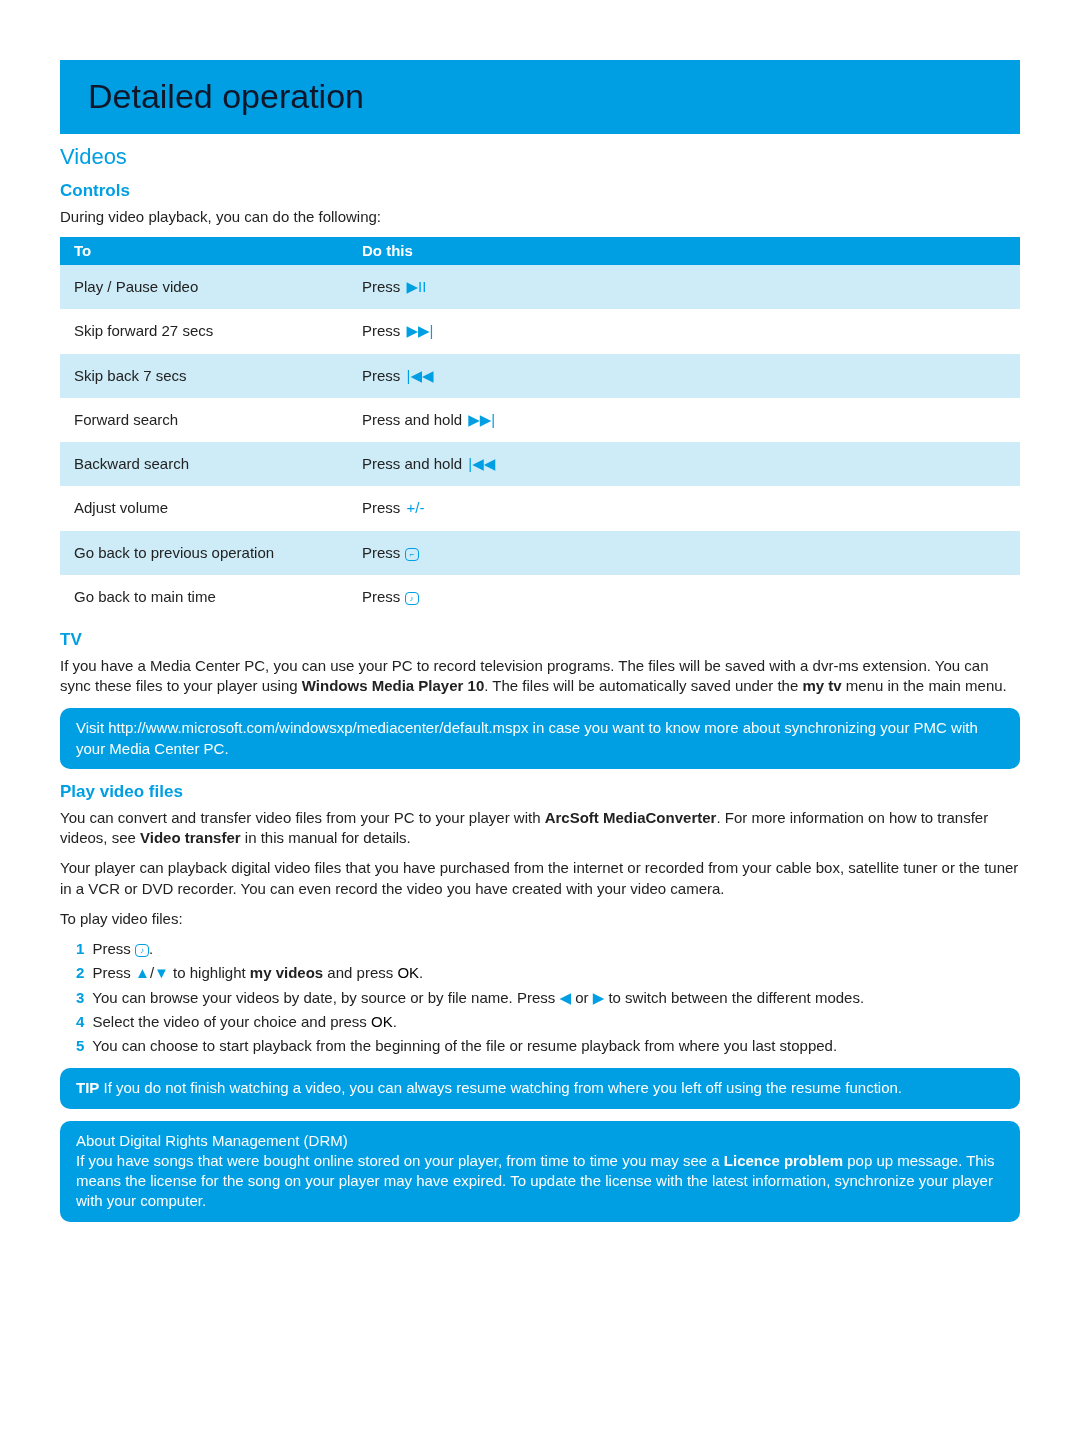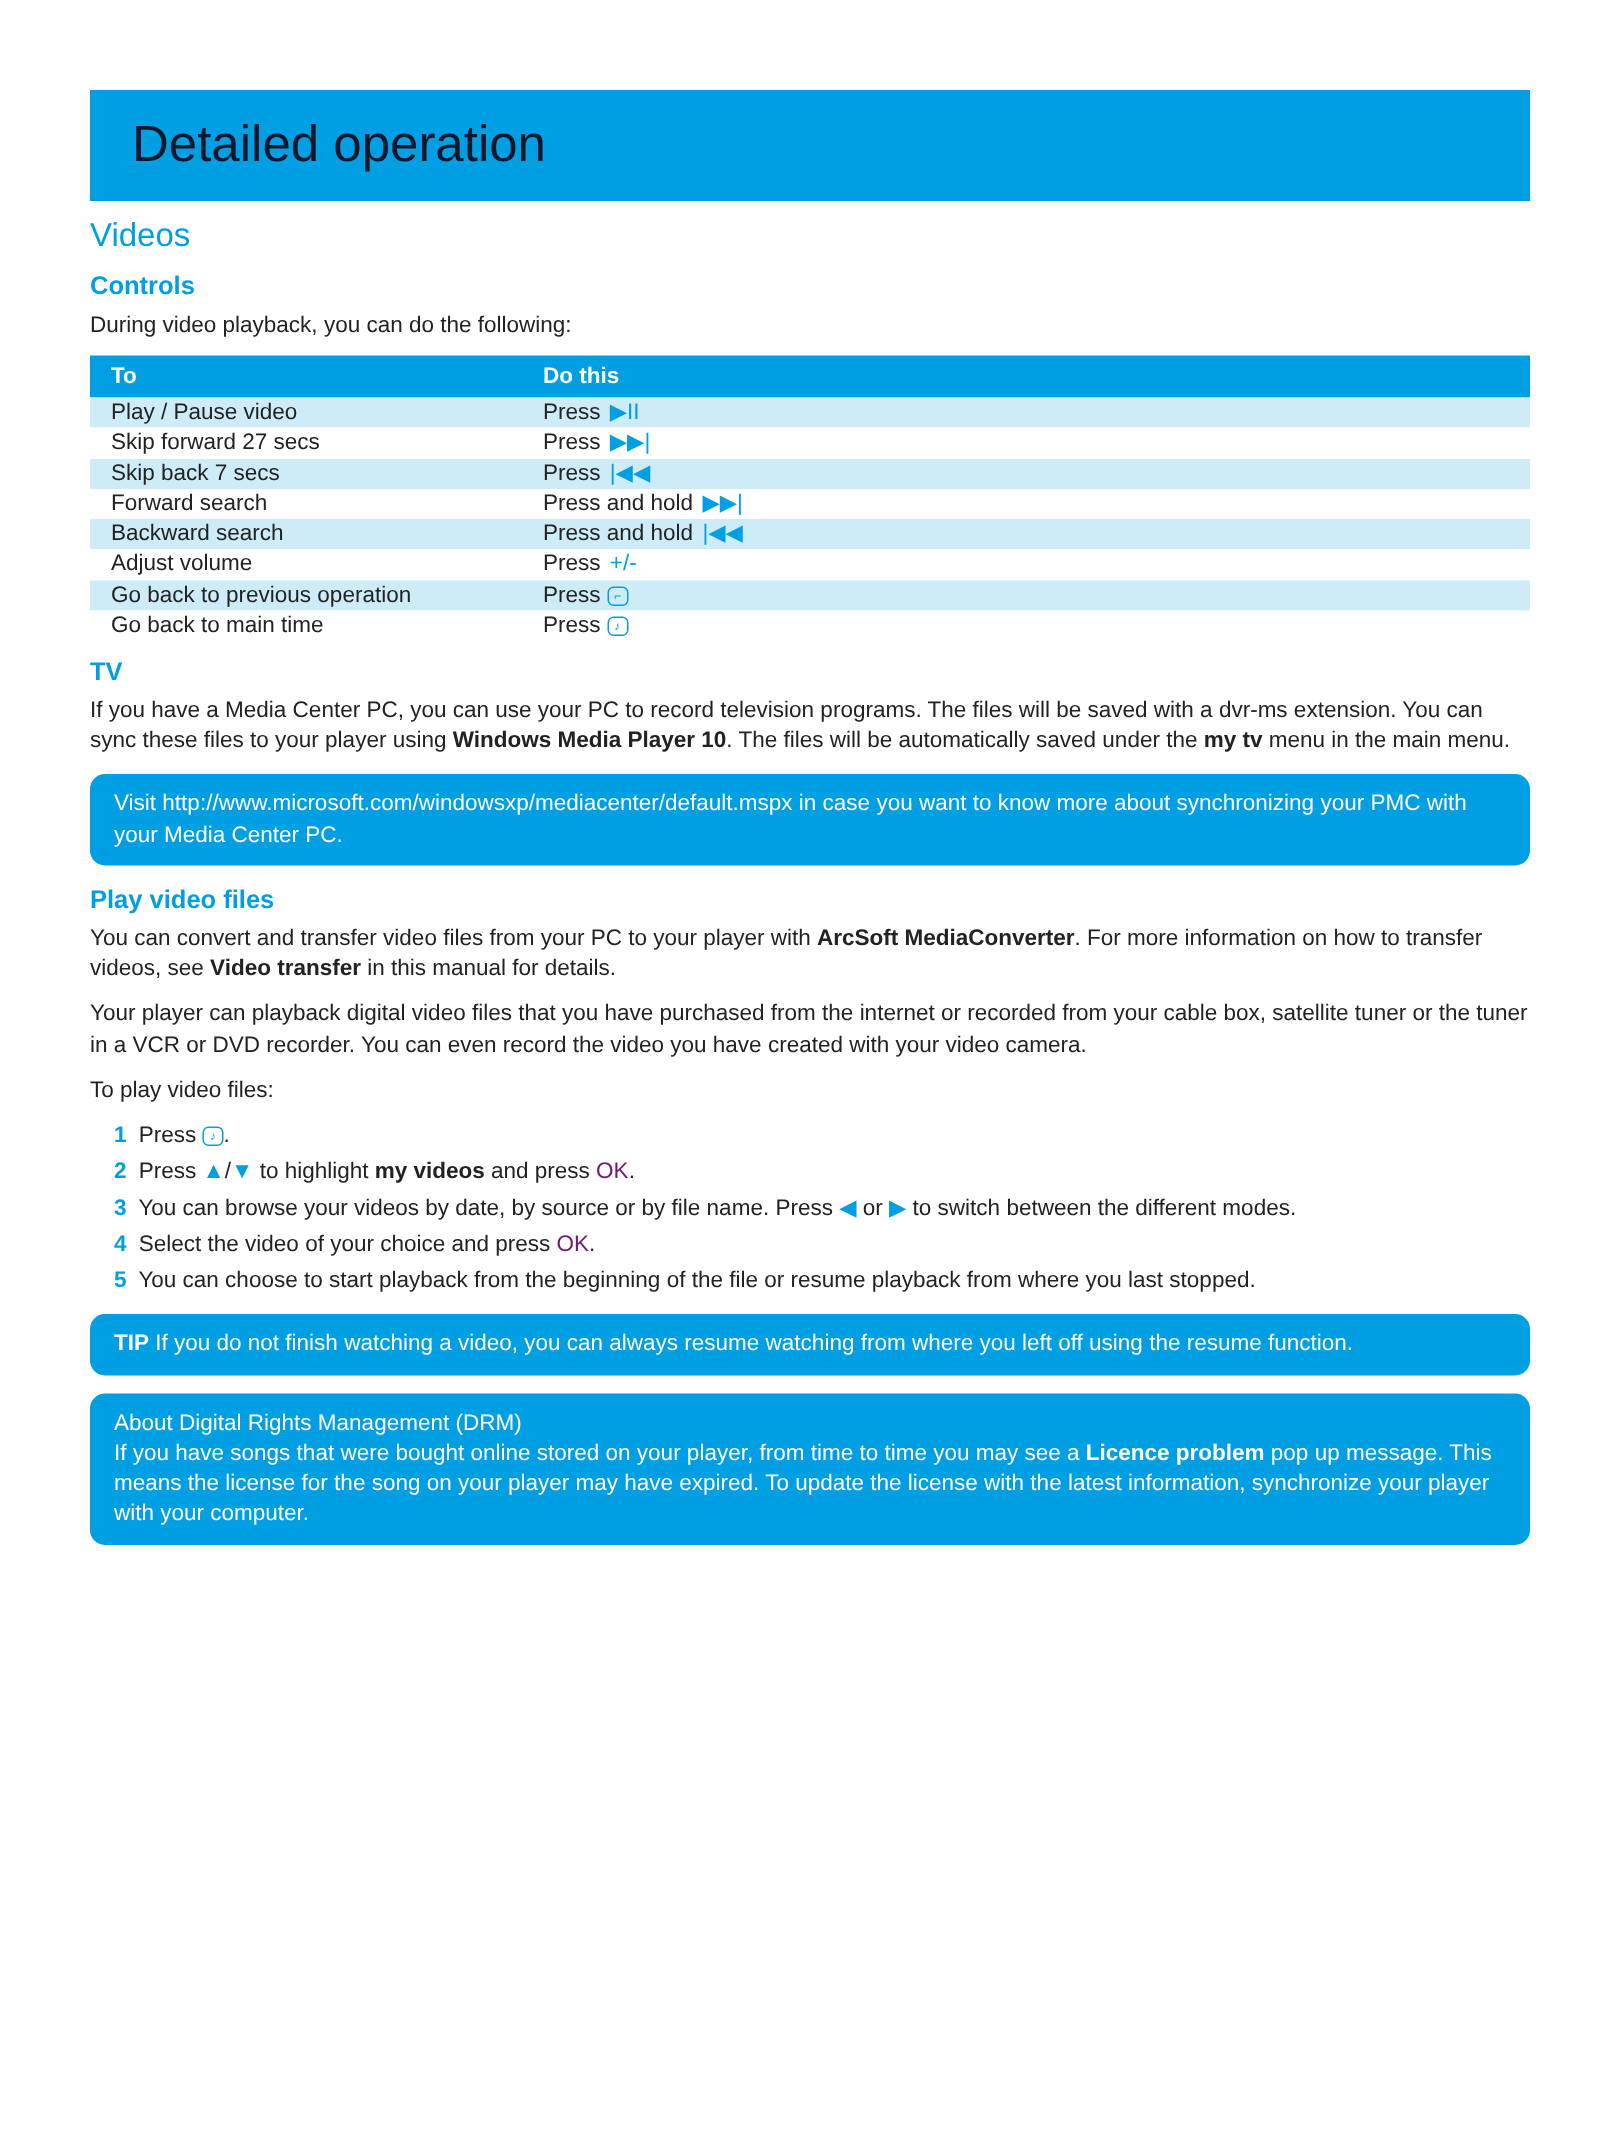--- a/index.html
+++ b/index.html
@@ -44,28 +44,28 @@
     margin: 6px 0 10px 0;
   }
   table.controls th {
     background: #009fe3;
     color: #fff;
     text-align: left;
     font-weight: 700;
     padding: 4px 14px;
   }
   table.controls td {
-    padding: 0 14px;
+    padding: 12px 14px;
   }
   table.controls tr.even td { background: #cdecf8; }
   table.controls tr.odd td  { background: #fff; }
   .col-to { width: 30%; }
   .col-do { width: 70%; }
   .blue-icon { color: #009fe3; display:inline-block; margin-left:2px; }
-  .ok { color: #701a75; }
+  .ok { color: #000000; }
   .callout {
     background: #009fe3;
     color: #fff;
     border-radius: 10px;
     padding: 10px 16px;
     margin: 12px 0;
   }
   .callout .tip-label { font-weight: 700; color:#fff; }
   .bold { font-weight: 700; }
   ol.steps { list-style: none; padding-left: 0; margin: 6px 0; }

